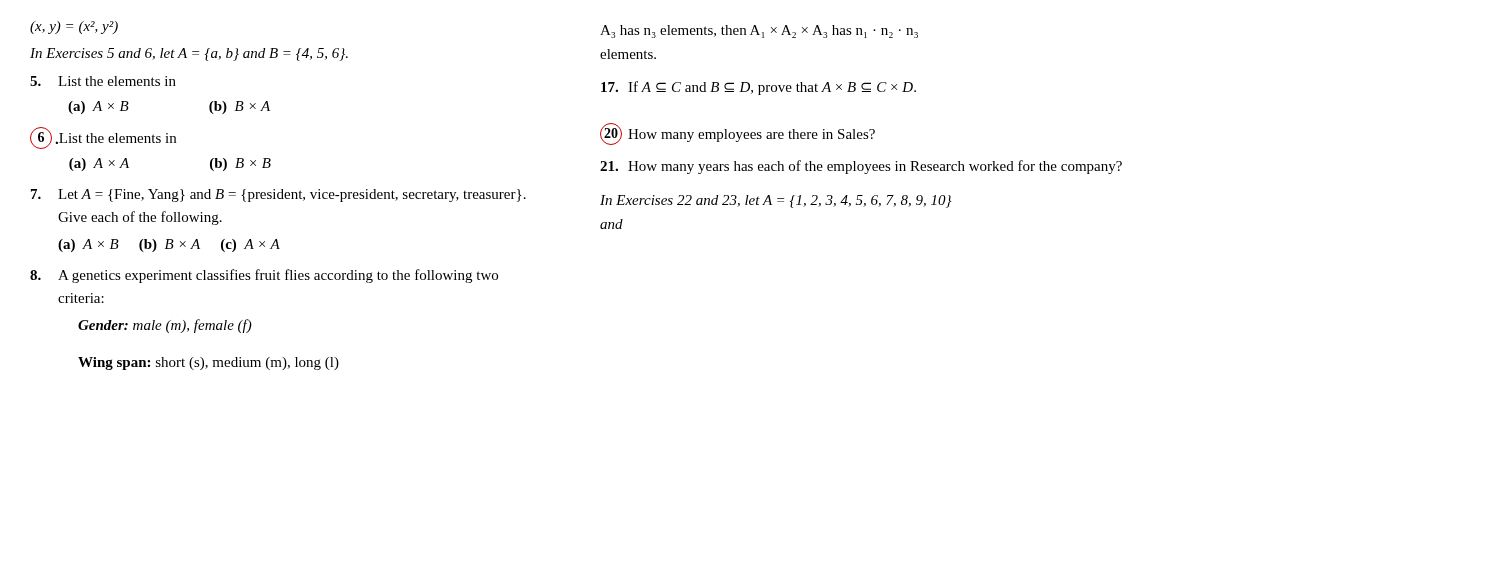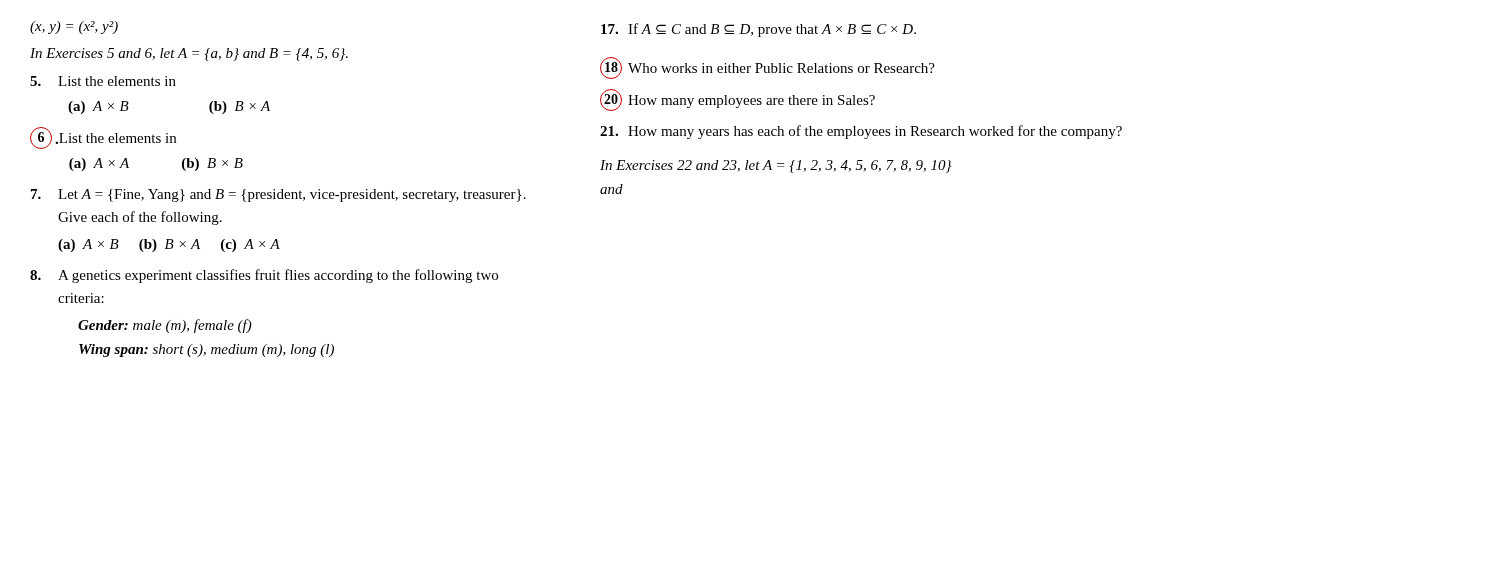--- a/index.html
+++ b/index.html
@@ -107,21 +107,21 @@
 
     <div class="exercise-row" style="margin-bottom:8px;">
       <div style="min-width:28px; display:flex; align-items:flex-start; padding-top:1px;">
         <span class="circled-num">6</span>
           <span style="font-weight:bold;">.</span>
       </div>
       <div class="exercise-content-col">
         <div>
           <span>List the elements in</span>
         </div>
-        <div style="display:flex; align-items:center; margin-top:2px; margin-left:10px; gap:52px;">
+        <div style="display:flex; align-items:center; margin-top:2px; margin-left:10px; gap:80px;">
           <div>
             <span class="bold-label">(a)</span>
             &nbsp;<span class="math">A × A</span>
           </div>
           <div>
             <span class="bold-label">(b)</span>
             &nbsp;<span class="math">B × B</span>
           </div>
         </div>
       </div>
@@ -154,55 +154,55 @@
 
     <div class="exercise-row" style="margin-bottom:6px;">
       <div class="exercise-num-col">
         <span>8.</span>
       </div>
       <div class="exercise-content-col">
         <div>
           <span>A genetics experiment classifies fruit flies according to the following two criteria:</span>
         </div>
         <div style="margin-left:20px; margin-top:4px;">
-          <div style="font-style:italic; margin-bottom:0;">
+          <div style="font-style:italic; margin-bottom:13px;">
             <span class="bold-label">Gender:</span>
             <span>male (m), female (f)</span>
           </div>
-          <div style="font-style:italic;">
+          <div style="">
             <span class="bold-label">Wing span:</span>
             <span>short (s), medium (m), long (l)</span>
           </div>
         </div>
       </div>
     </div>
 
   </div>
 
   <div class="right-column">
 
-
-    <div class="exercise-row" style="margin-bottom:16px;">
+    <div style="margin-bottom:10px; line-height:1.6;">
+      <div>
+        <span>A₃ has n₃ elements, then A₁ × A₂ × A₃ has n₁ · n₂ · n₃</span>
+      </div>
+      <div>
+        <span>elements.</span>
+      </div>
+    </div>
+
+    <div class="exercise-row" style="margin-bottom:24px;">
       <div class="exercise-num-col">
         <span>17.</span>
       </div>
       <div class="exercise-content-col">
         <span>If <span class="math">A</span> ⊆ <span class="math">C</span> and <span class="math">B</span> ⊆ <span class="math">D</span>, prove that <span class="math">A</span> × <span class="math">B</span> ⊆ <span class="math">C</span> × <span class="math">D</span>.</span>
       </div>
     </div>
 
 
-    <div class="exercise-row" style="margin-bottom:8px;">
-      <div style="min-width:28px; display:flex; align-items:flex-start; padding-top:1px;">
-        <span class="circled-num">18</span>
-      </div>
-      <div class="exercise-content-col">
-        <span>Who works in either Public Relations or Research?</span>
-      </div>
-    </div>
 
 
     <div class="exercise-row" style="margin-bottom:8px;">
       <div style="min-width:28px; display:flex; align-items:flex-end; padding-top:1px;">
         <span class="circled-num">20</span>
       </div>
       <div class="exercise-content-col">
         <span>How many employees are there in Sales?</span>
       </div>
     </div>

